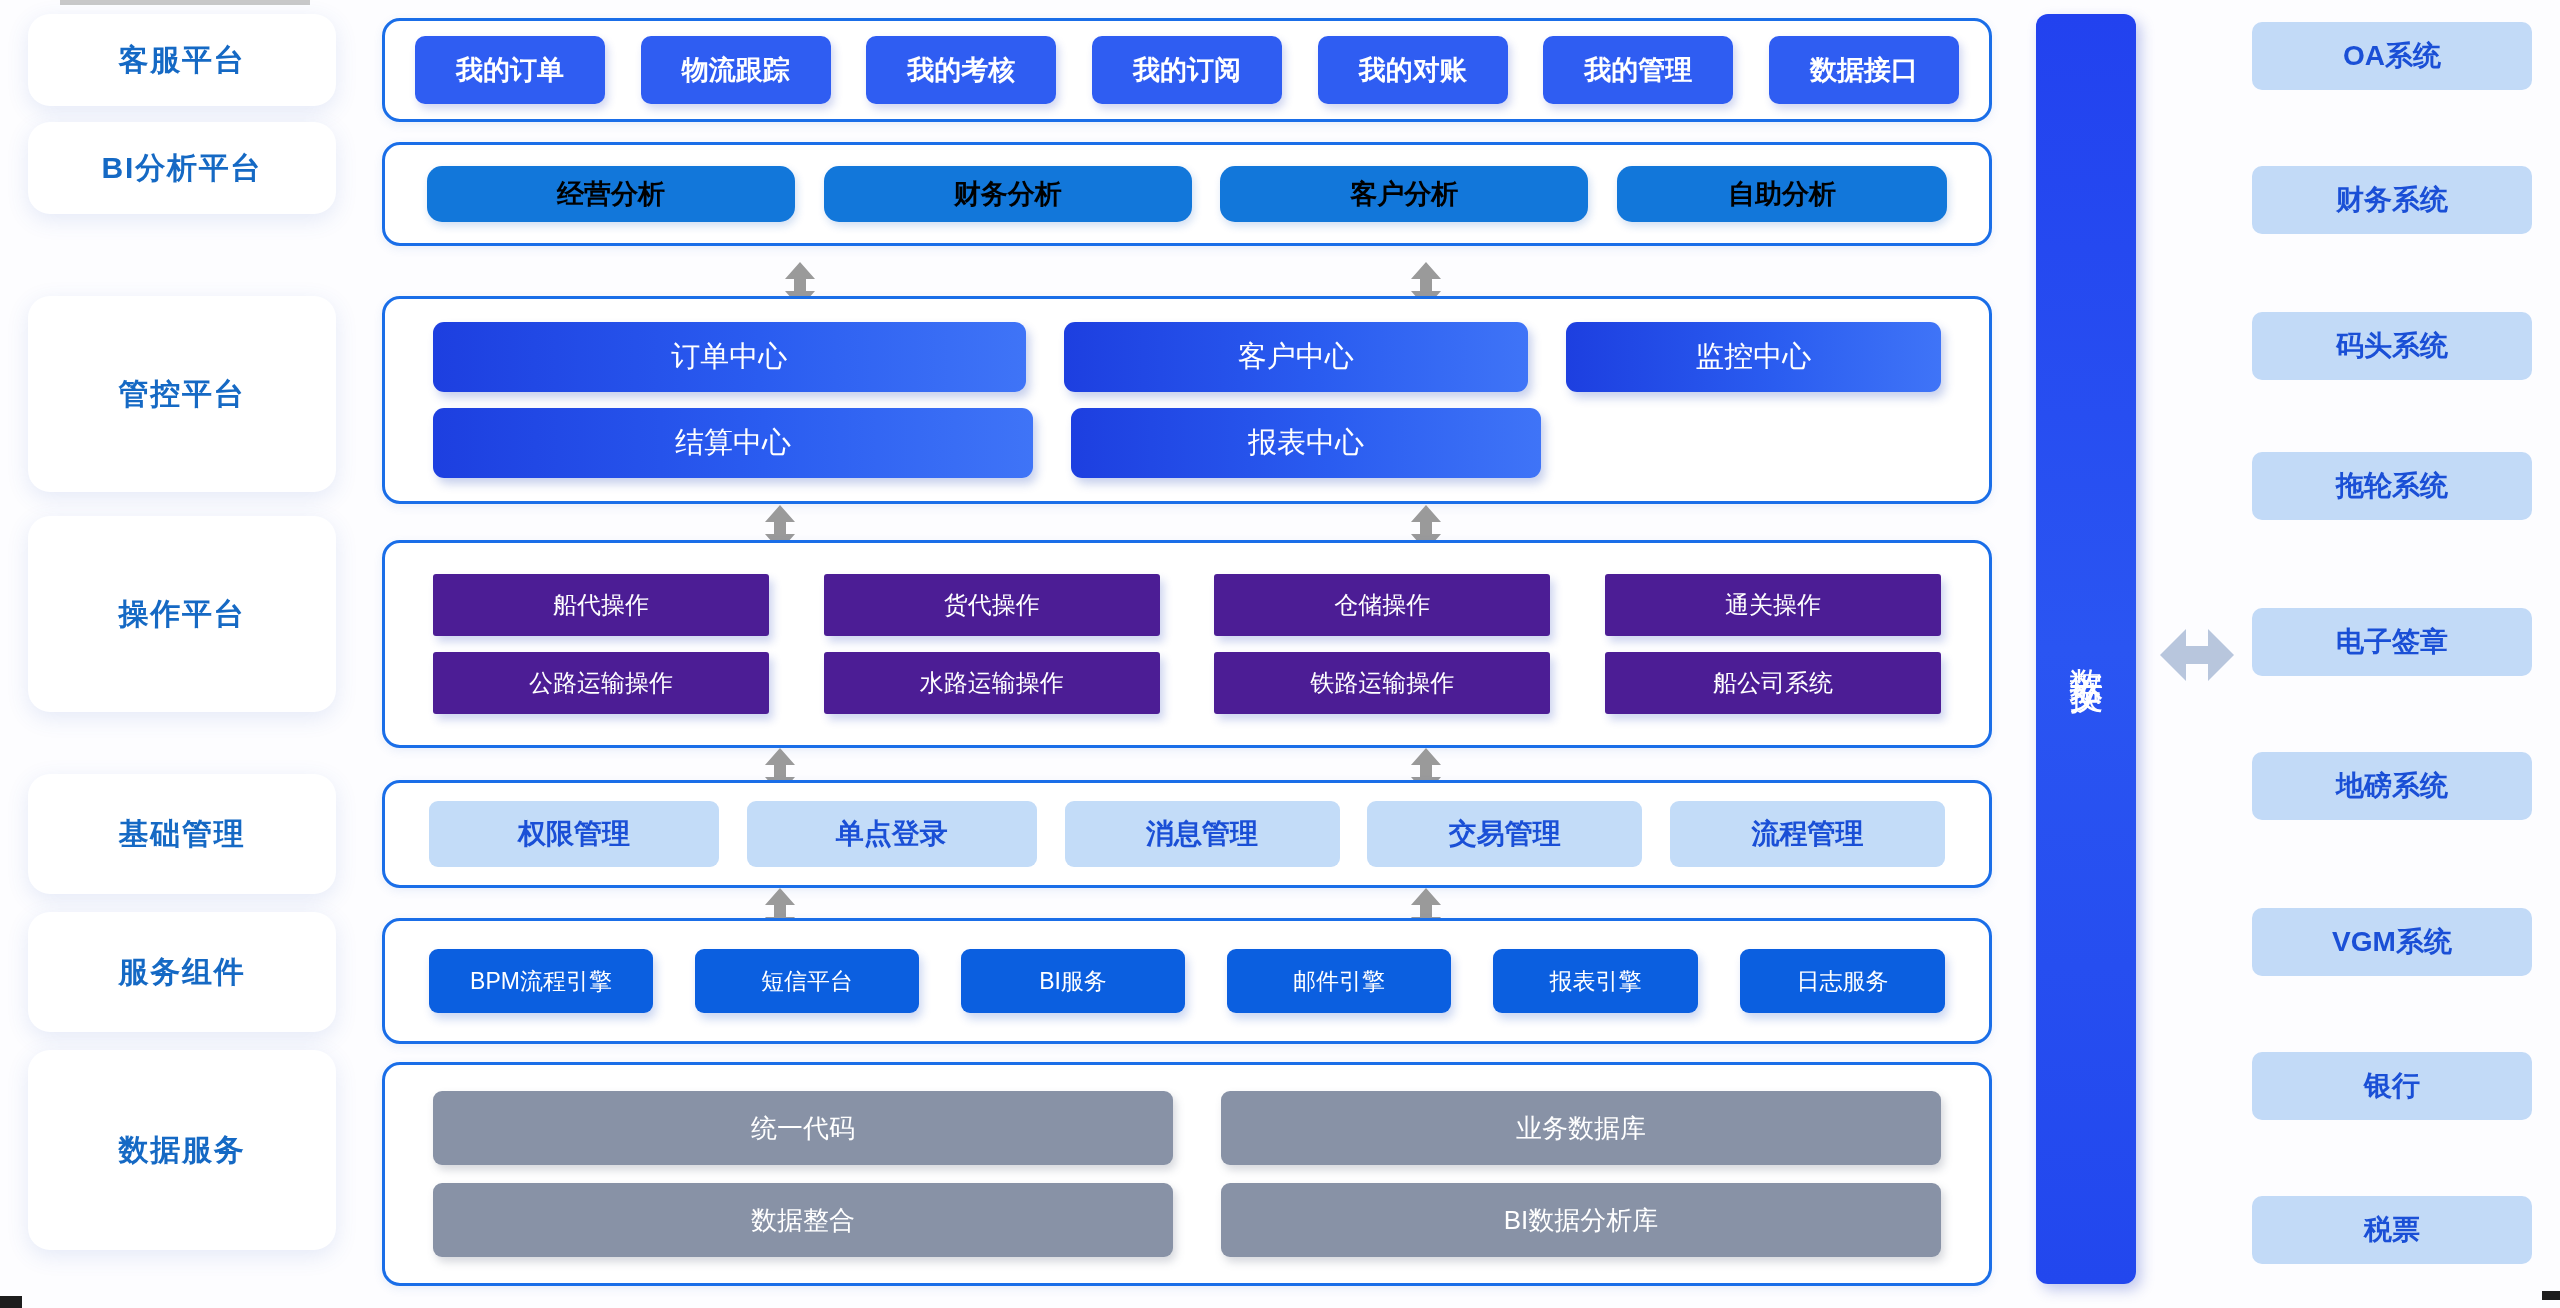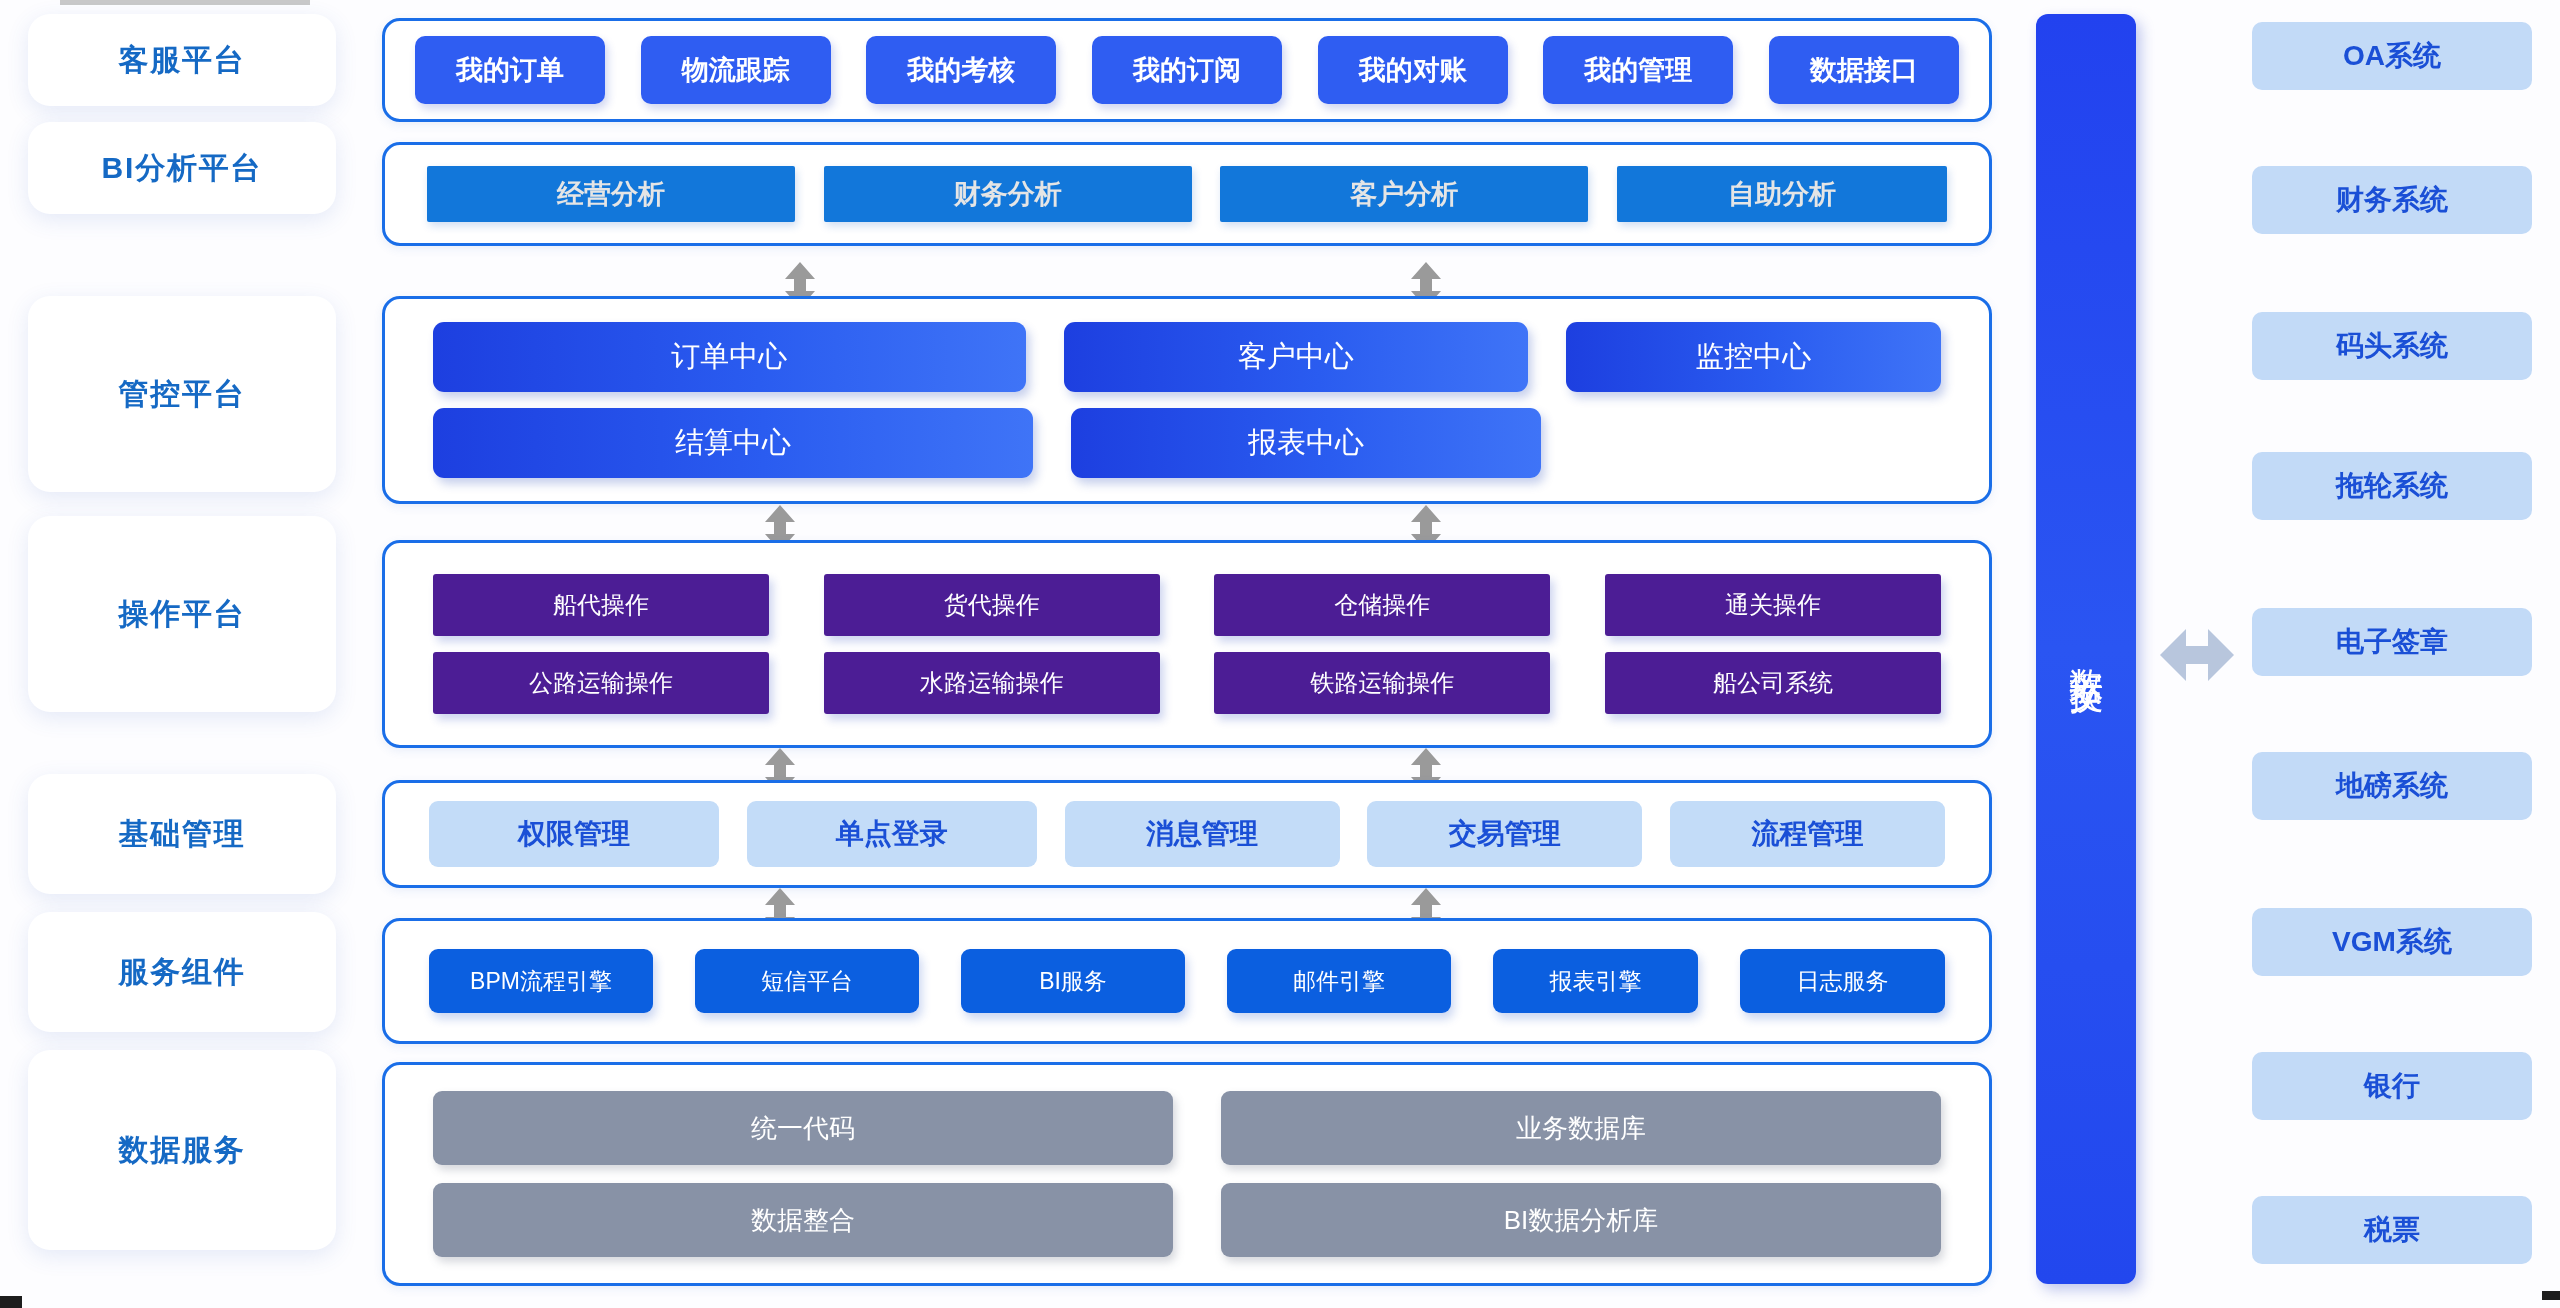--- a/index.html
+++ b/index.html
@@ -48,22 +48,22 @@
     border-radius:8px;
   }
 
   
   .chip-cs{
     background:#2f5df2;color:#fff;font-size:27px;font-weight:bold;
     border-radius:10px;
     box-shadow:3px 5px 9px rgba(40,70,190,.22);
   }
   .chip-bi{
-    background:#1277da;color:#e5e5e5;font-size:27px;font-weight:bold;
-    border-radius:2px;
+    background:#1277da;color:#000000;font-size:27px;font-weight:bold;
+    border-radius:15px;
     box-shadow:2px 4px 8px rgba(20,90,190,.20);
   }
   .chip-ctrl{
     background:linear-gradient(90deg,#1d3fe0 0%,#2a5cf0 55%,#3f74f7 100%);
     color:#fff;font-size:29px;border-radius:11px;
     box-shadow:4px 6px 10px rgba(35,70,185,.25);
   }
   .chip-op{
     background:#4c1d95;color:#fff;font-size:24px;border-radius:3px;
     box-shadow:4px 6px 9px rgba(35,70,185,.22);

